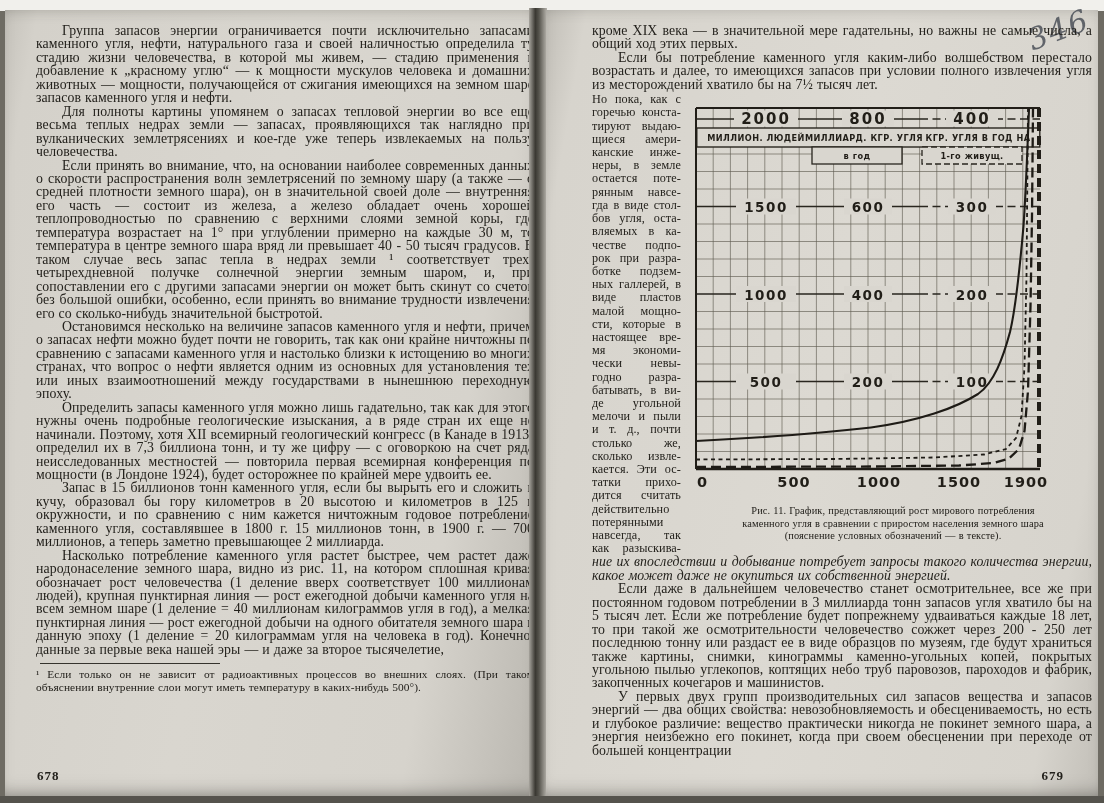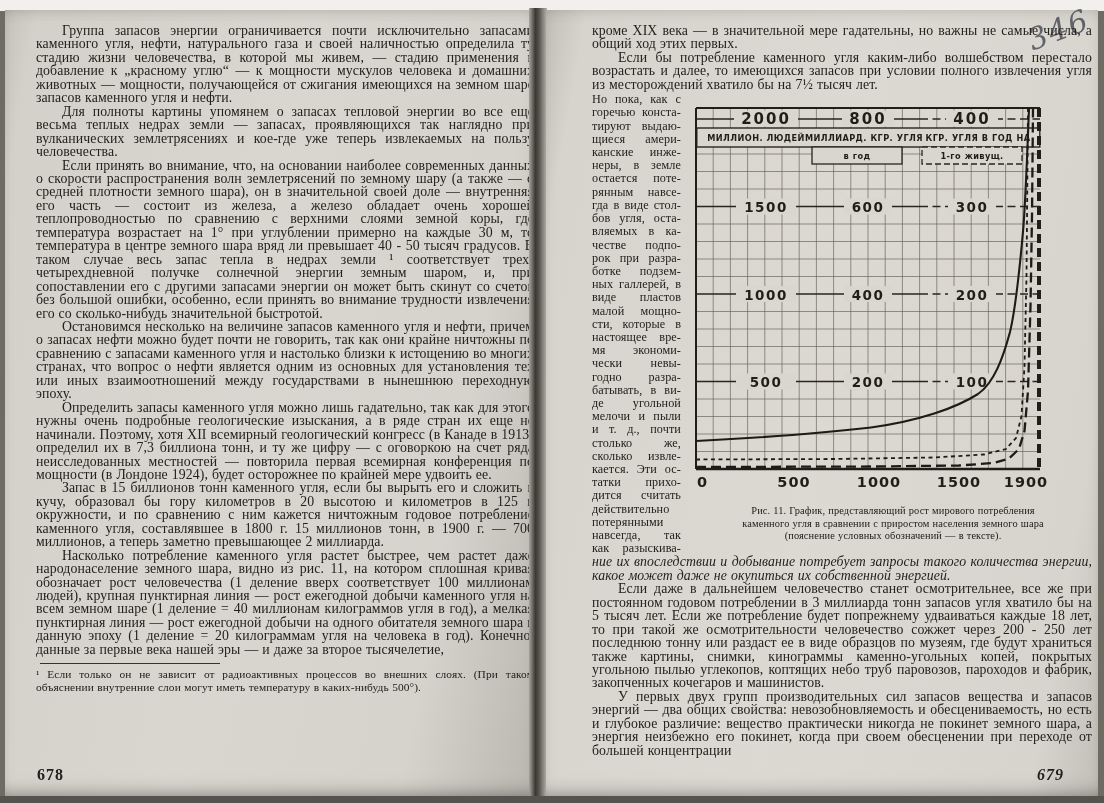--- a/index.html
+++ b/index.html
@@ -19,23 +19,23 @@
 
   .textcol{position:absolute;text-align:justify;font-size:13.8px;line-height:13.45px;
            letter-spacing:.1px;word-spacing:.4px;}
   .textcol p{margin:0;}
   p.indent{text-indent:26px;}
   .left-text{left:31px;top:14px;width:498px;}
   .right-text{left:46px;top:14px;width:500px;}
 
   .fnsep{width:180px;border-top:1.3px solid #35332d;margin:7px 0 4px 4px;}
   .footnote{font-size:11.4px;line-height:12.8px;text-align:justify;}
-  .pagenum{position:absolute;bottom:14px;font-size:16px;font-weight:bold;letter-spacing:1px;}
+  .pagenum{position:absolute;bottom:14px;font-size:13px;font-weight:bold;letter-spacing:1px;}
   .pagenum.pl{left:32px;}
-  .pagenum.pr{right:34px;font-style:italic;}
+  .pagenum.pr{right:34px;}
 
   .figure-row{display:flex;align-items:center;margin-top:2px;}
   .narrow-col{width:89px;margin-right:13px;font-size:12.2px;line-height:13.2px;
               white-space:pre-line;text-align:justify;text-align-last:justify;}
   .figure{width:398px;}
   .figure svg{display:block;}
   .figcaption{margin-top:11px;font-size:10.4px;line-height:12.6px;text-align:center;
               white-space:pre-line;width:398px;}
 
   .after-fig{margin-top:2px;font-style:italic;}

